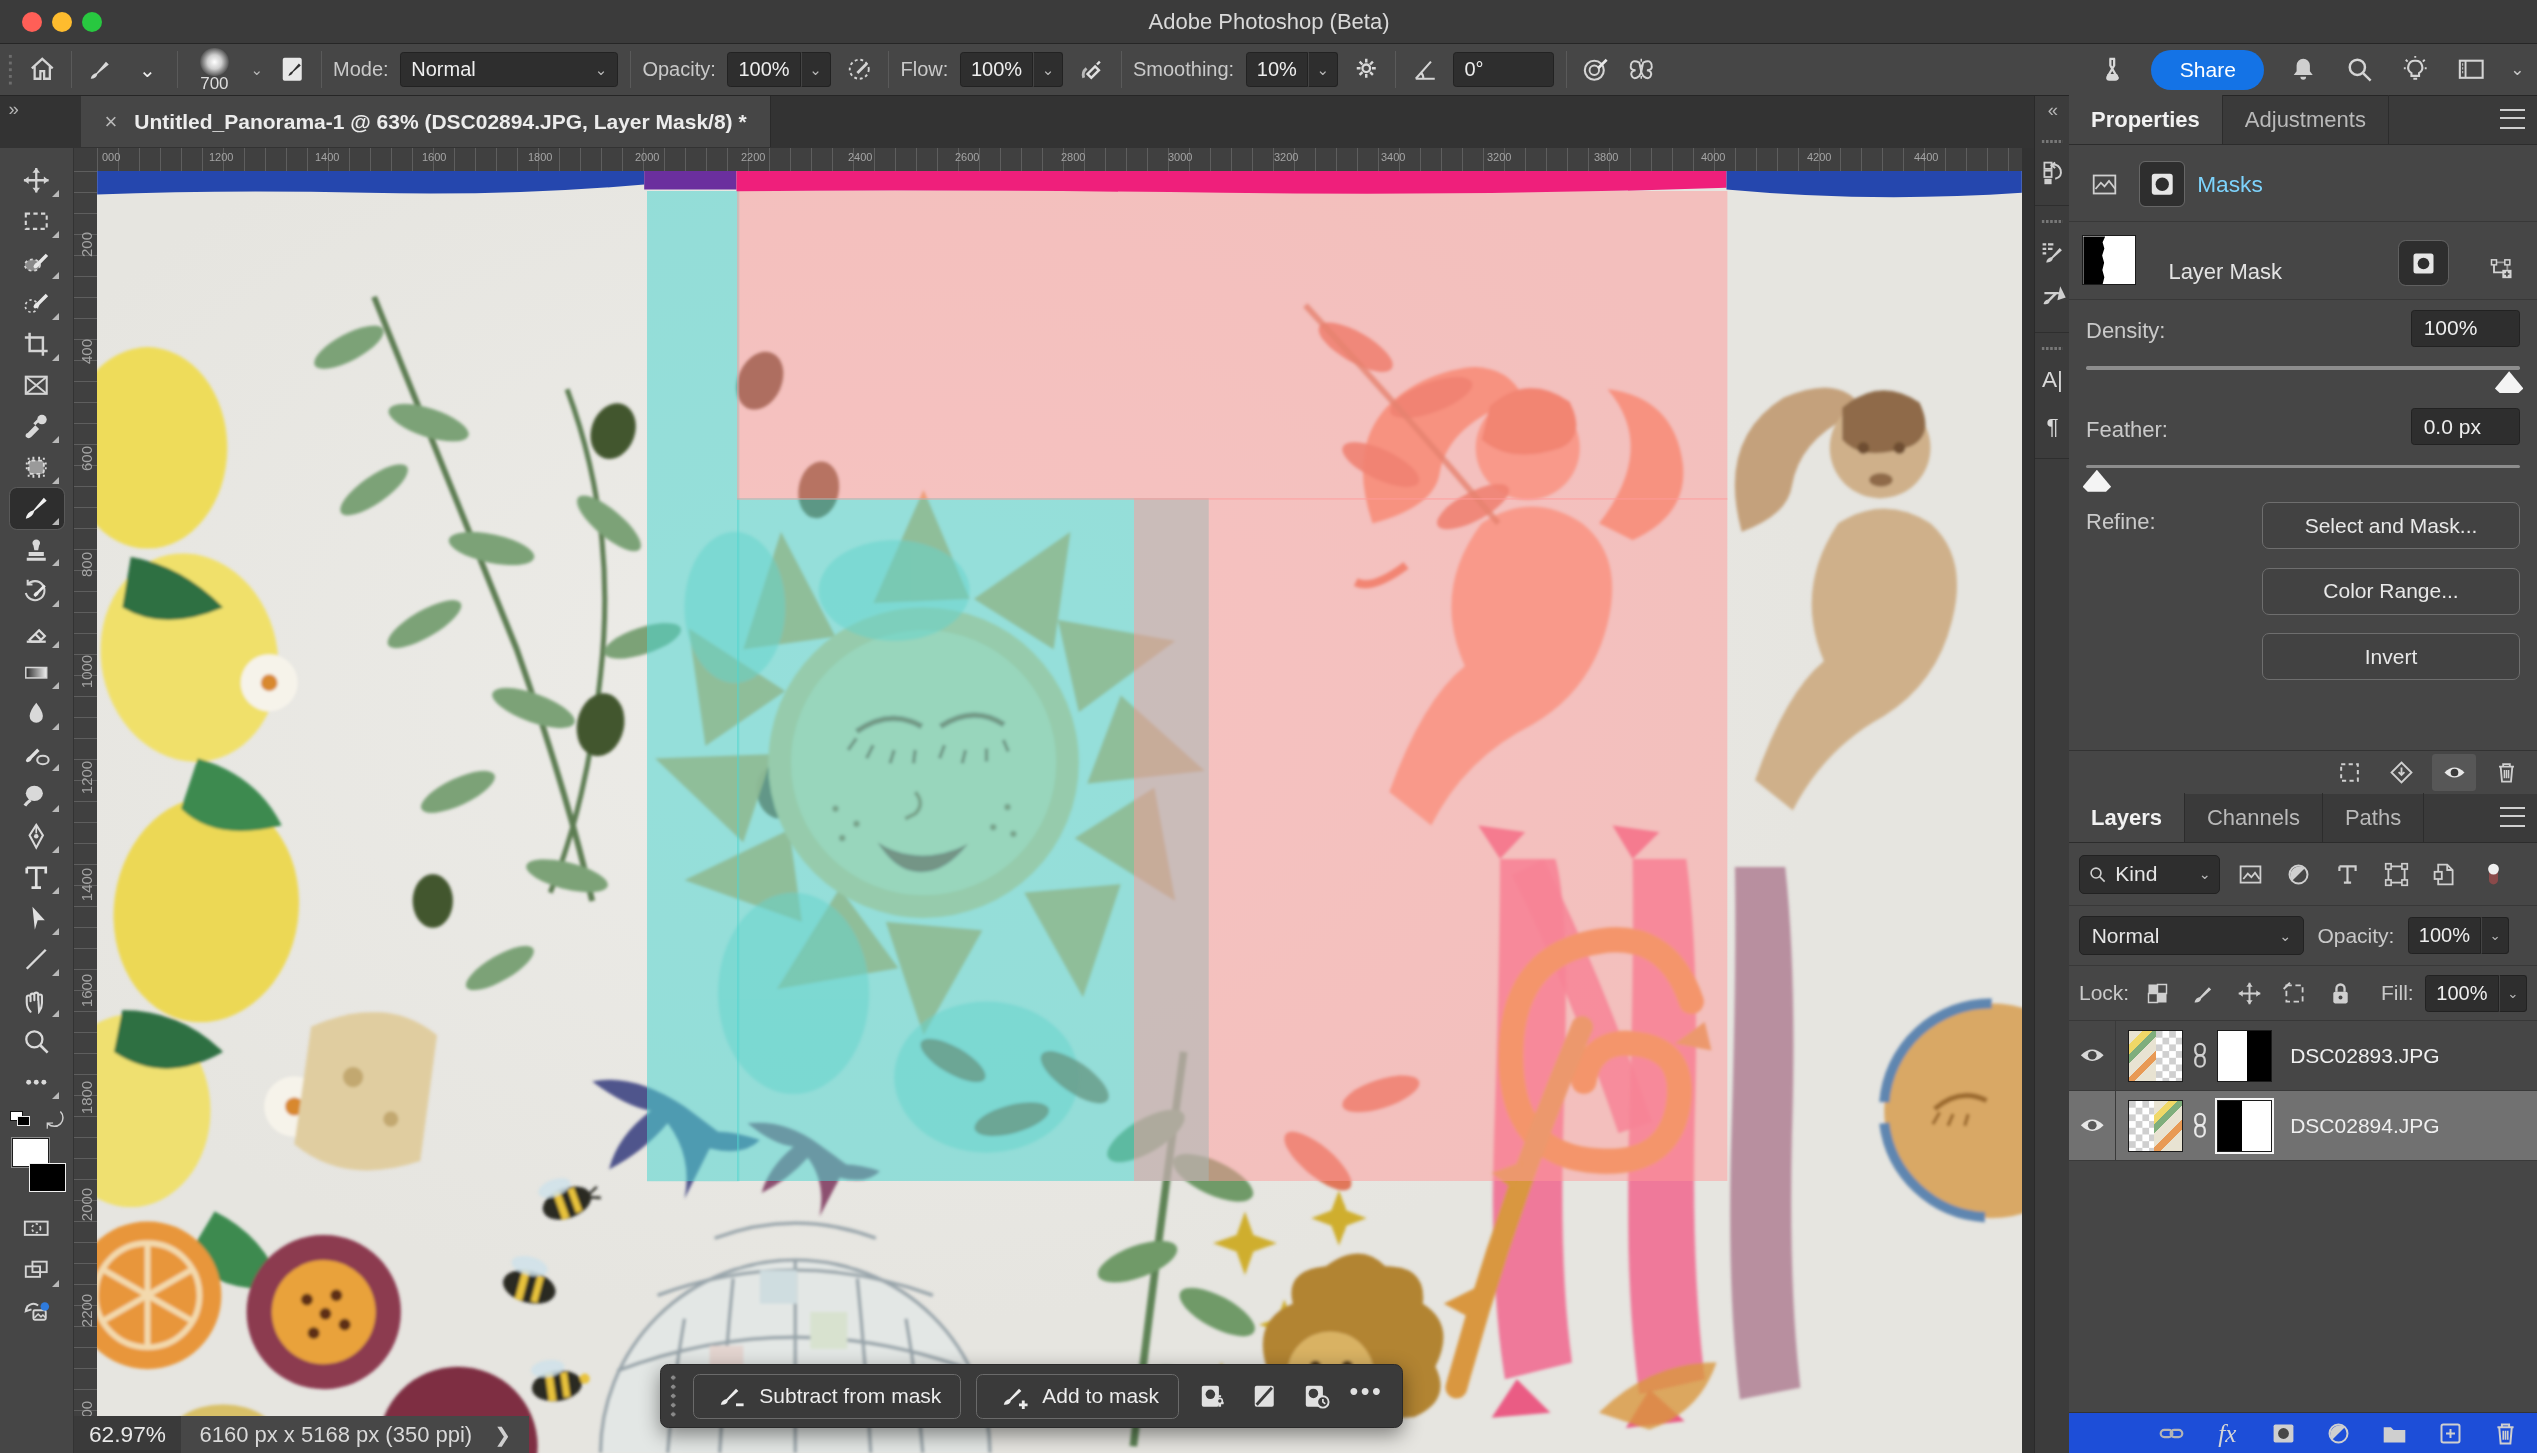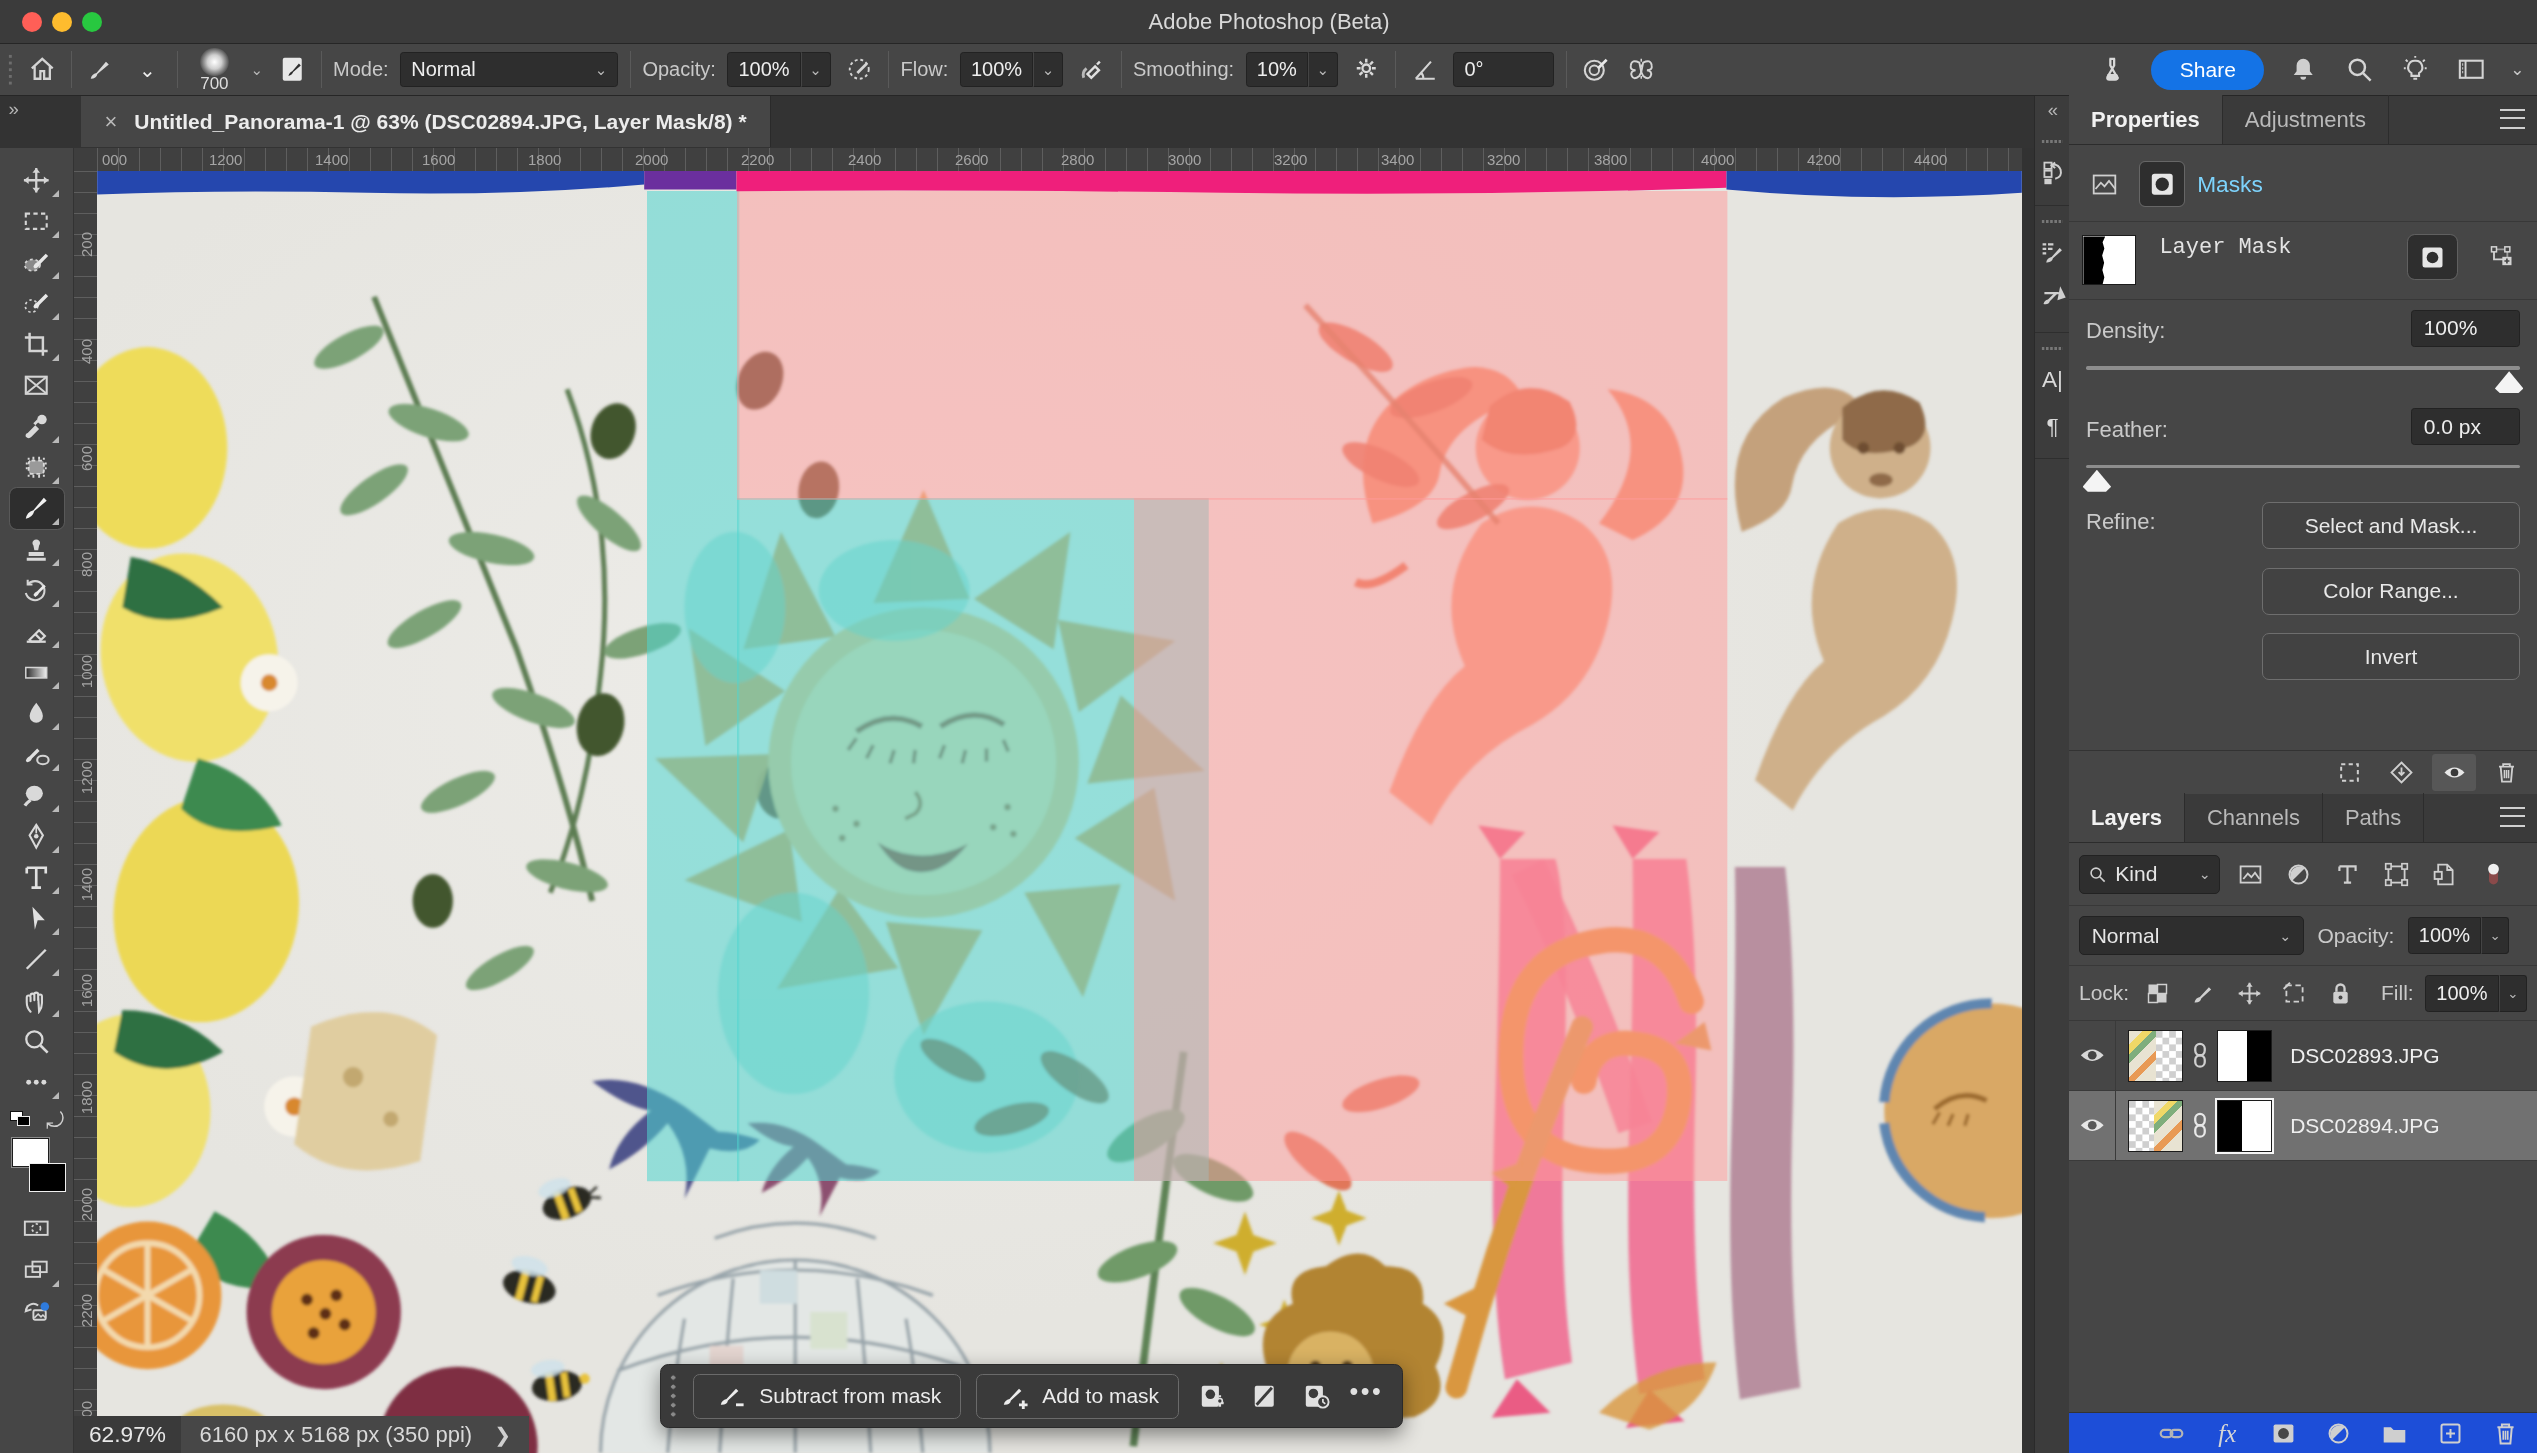--- a/index.html
+++ b/index.html
@@ -72,21 +72,21 @@
   .mini-default { position:absolute; left:3.4px; top:-5px; width:22px; height:17px; }
   .mini-default .w { position:absolute; left:0; top:0; width:12.6px; height:10px; background:#fff; border:0.8px solid #111; }
   .mini-default .b { position:absolute; left:6.7px; top:5px; width:12.6px; height:10px; background:#000; border:0.8px solid #eee; }
   .mini-swap { position:absolute; right:1.7px; top:-8.4px; font-size:22px; color:#cfcfcf; }
   
   .ruler-corner { position:absolute; left:74px; top:148px; width:23.5px; height:23.5px; background:#3e3e3e;
     border-right:0.8px solid #555; border-bottom:0.8px solid #555; }
   .ruler-top { position:absolute; left:97px; top:148px; width:1925px; height:23.5px; background:#404040;
     border-bottom:0.8px solid #555; overflow:hidden;
     background-image:repeating-linear-gradient(to right, #5e5e5e 0 0.8px, transparent 0.8px 21px); }
-  .ruler-top span { position:absolute; top:2.5px; font-size:15px; color:#a5a5a5; }
+  .ruler-top span { position:absolute; top:2.5px; font-size:11px; color:#a5a5a5; }
   .ruler-left { position:absolute; left:74px; top:171px; width:23.5px; height:1282px; background:#404040;
     border-right:0.8px solid #555; overflow:hidden;
     background-image:repeating-linear-gradient(to bottom, #5e5e5e 0 0.8px, transparent 0.8px 21px); }
   .ruler-left span { position:absolute; left:1.7px; font-size:15px; color:#a5a5a5;
     transform:rotate(-90deg); transform-origin:center; width:50px; text-align:center; margin-left:-15px;}
   .canvas-wrap { position:absolute; left:97px; top:171px; width:1925px; height:1282px; background:#e9e8e4; }
   .vscroll { position:absolute; left:2001px; top:898px; width:13.4px; height:420px;
     background:#8a8a8a; border-radius:6.7px; opacity:.85; }
   
   .taskbar { position:absolute; left:660px; top:1364px; height:64px; background:#3a3a3a;
@@ -127,21 +127,21 @@
     color:#b9b9b9; border-right:0.8px solid #2c2c2c; }
   .ptab.active { background:#464646; color:#f2f2f2; font-weight:bold; }
   .hamb { position:absolute; right:11.7px; top:13.4px; width:25px; height:20px;
     border-top:2.5px solid #cfcfcf; border-bottom:2.5px solid #cfcfcf; }
   .hamb:before { content:""; display:block; margin-top:5.9px; border-top:2.5px solid #cfcfcf; }
   .props-body { position:relative; height:649px; }
   .row-masks { display:flex; align-items:center; gap:13.4px; padding:17px 13.4px 15px;
     border-bottom:0.8px solid #383838; }
   .mask-mode { width:44px; height:44px; border-radius:5px; display:flex; align-items:center; justify-content:center; }
   .mask-mode.sel { background:#2e2e2e; outline:0.8px solid #666; }
-  .row-layermask { display:flex; align-items:flex-start; gap:23px; padding:13.4px; border-bottom:0.8px solid #383838;font-family:Liberation Mono, monospace; }
+  .row-layermask { display:flex; align-items:flex-end; gap:32px; padding:13.4px; border-bottom:0.8px solid #383838; }
   .lm-thumb { width:54px; height:50px; border:0.8px solid #1c1c1c; background:#fff; position:relative; overflow:hidden;}
   .lm-thumb .blk { position:absolute; left:0; top:0; bottom:0; width:42%; background:#000;
     clip-path:polygon(0 0, 100% 0, 88% 12%, 96% 25%, 86% 40%, 95% 55%, 87% 70%, 96% 85%, 88% 100%, 0 100%); }
   .lm-label { font-size:22px; color:#e3e3e3; flex:1; }
   .lm-btn { width:49px; height:44px; background:#2e2e2e; border-radius:6.7px; outline:0.8px solid #606060;
     display:flex; align-items:center; justify-content:center; }
   .slider-row { padding:18.5px 17px 0; position:relative; }
   .slider-row .lab { font-size:22px; color:#c9c9c9;text-align:right; }
   .slider-row .val { position:absolute; right:17px; top:10px; width:109px; height:37px; background:#2e2e2e;
     border:0.8px solid #222; border-radius:3.4px; display:flex; align-items:center; padding-left:11.7px;

